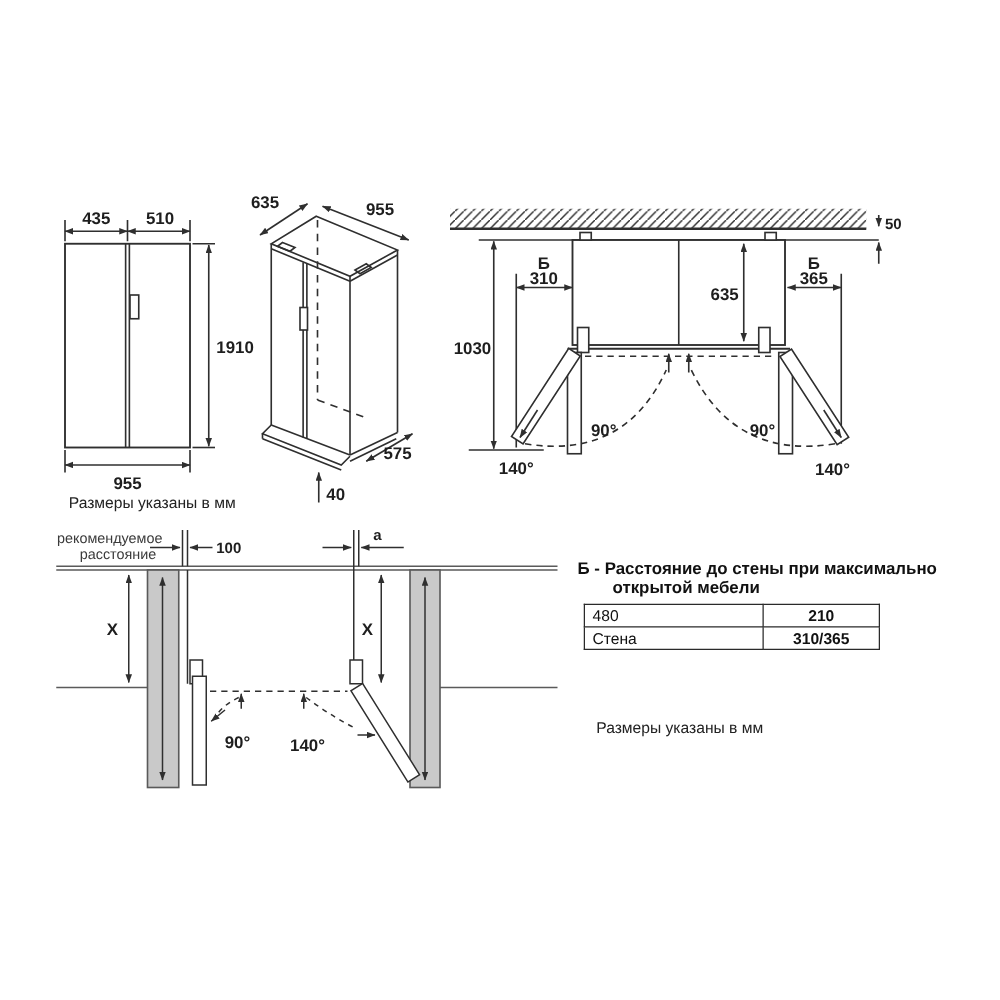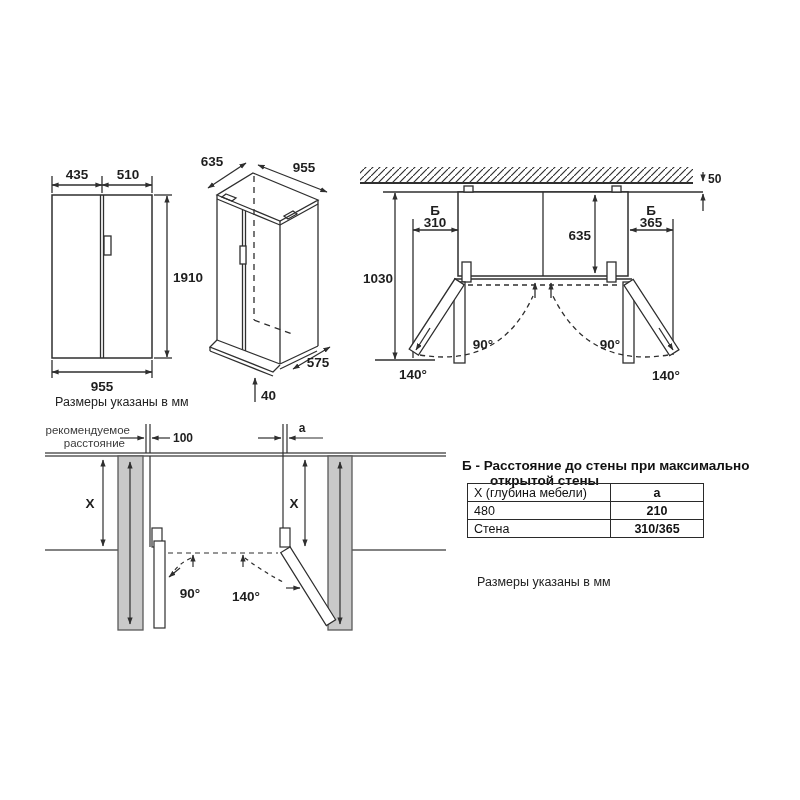--- a/index.html
+++ b/index.html
@@ -178,31 +178,27 @@
     <text class="small-note" x="90" y="18" text-anchor="end">рекомендуемое</text>
     <text class="small-note" x="85" y="31" text-anchor="end">расстояние</text>
     <text class="dim-s" x="133" y="26" text-anchor="start">100</text>
     <text class="dim-s" x="262" y="16" text-anchor="middle">a</text>
     <text class="dim" x="50" y="92" text-anchor="middle">X</text>
     <text class="dim" x="254" y="92" text-anchor="middle">X</text>
     <text class="dim" x="150" y="182" text-anchor="middle">90°</text>
     <text class="dim" x="206" y="185" text-anchor="middle">140°</text>
   </svg>
 
-  <div class="legend-title" style="left:462px;top:458px;width:300px">
+  <div class="legend-title" style="left:462px;top:447px;width:300px">
     <div>Б - Расстояние до стены при максимально</div>
-    <div class="l2">открытой стены</div>
+    <div class="l2">открытой мебели</div>
   </div>
 
   <table class="spec" style="left:467px;top:483px">
     <tbody>
-      <tr class="hdr">
-        <td class="c1">Х (глубина мебели)</td>
-        <td class="c2">а</td>
-      </tr>
       <tr>
         <td class="c1">480</td>
         <td class="c2">210</td>
       </tr>
       <tr>
         <td class="c1">Стена</td>
         <td class="c2">310/365</td>
       </tr>
     </tbody>
   </table>

